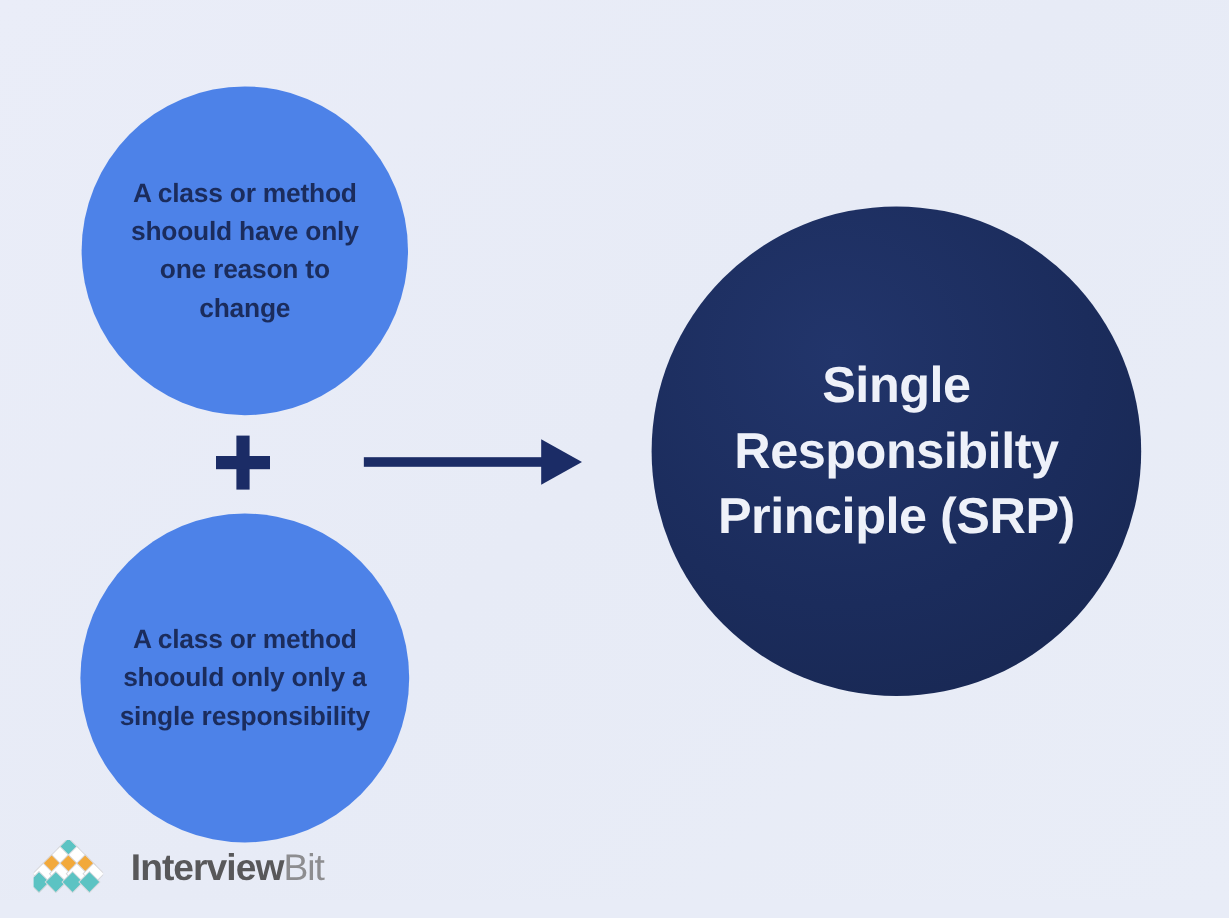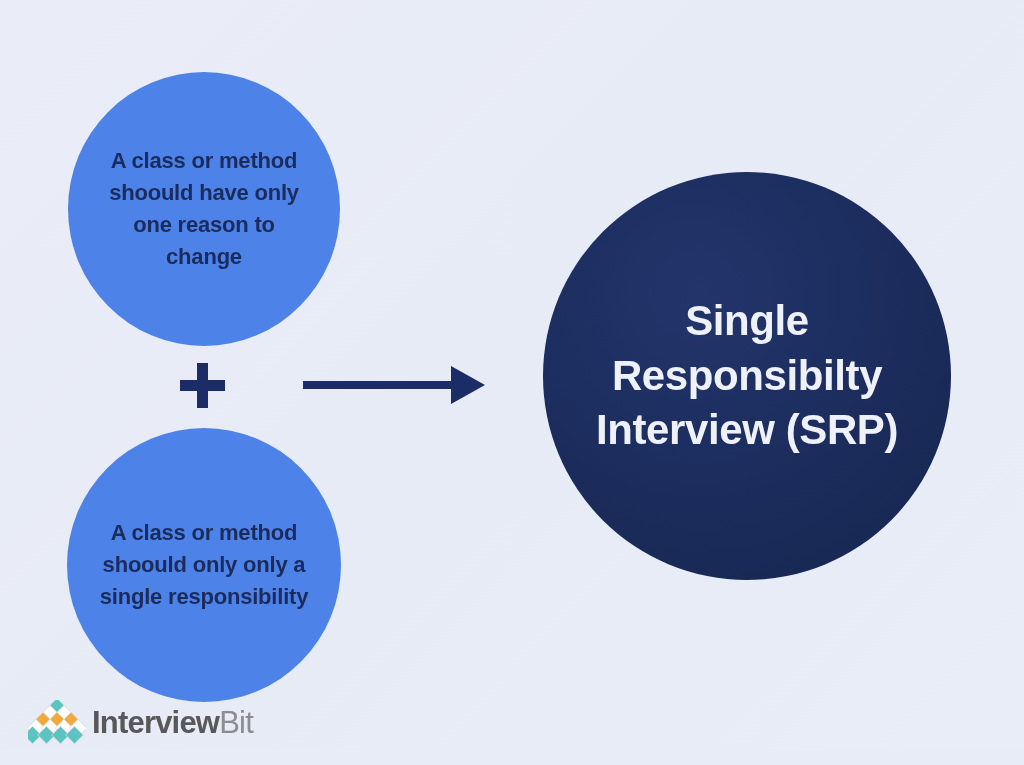--- a/index.html
+++ b/index.html
@@ -118,21 +118,21 @@
     white-space: pre-line;
   }
 
   
   #brand-logo {
     position: absolute;
     left: 28px;
     top: 700px;
     display: flex;
     align-items: center;
-    gap: 6px;
+    gap: 23px;
     justify-content: flex-end;
   }
   #brand-logo-mark {
     width: 58px;
     height: 44px;
     display: block;
   }
   #brand-logo-text {
     font-family: "Liberation Sans", sans-serif;
     font-size: 31px;
@@ -168,21 +168,21 @@
       <rect x="0" y="19" width="152" height="8" fill="#1b2c66"></rect>
       <polygon points="148,4 182,23 148,42" fill="#1b2c66"></polygon>
     </svg>
   </div>
 
   <div class="condition-circle" id="condition-circle-2">
     <span class="circle-text">A class or method shoould only only a single responsibility</span>
   </div>
 
   <div id="result-circle">
-    <span class="circle-text">Single Responsibilty Interview (SRP)</span>
+    <span class="circle-text">Single Responsibilty Principle (SRP)</span>
   </div>
 
   <div id="brand-logo">
     <span>
       <svg id="brand-logo-mark" viewBox="0 0 58 44" aria-hidden="true">
         <g stroke="#d8d8dc" stroke-width="0.8">
 
           <rect x="22.8" y="0.9" width="12.4" height="12.4" transform="rotate(45 29 7.1)" fill="#5cc3c3"></rect>
 
           <rect x="15.8" y="7.9" width="12.4" height="12.4" transform="rotate(45 22 14.1)" fill="#ffffff"></rect>

